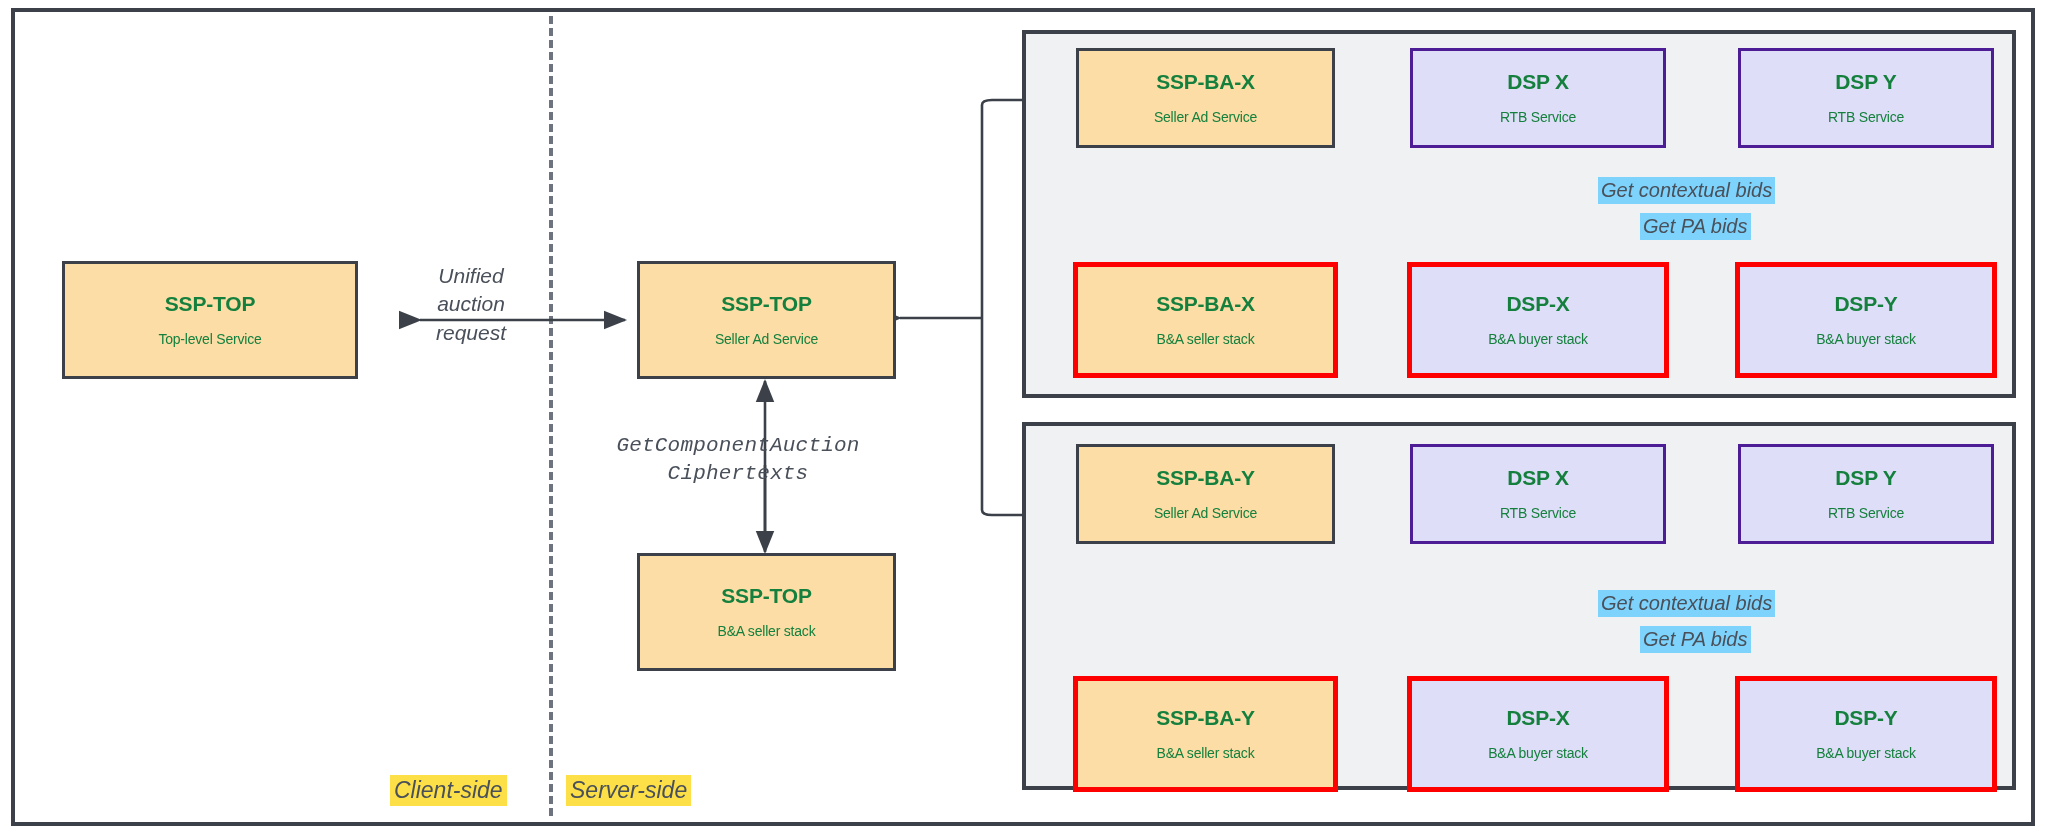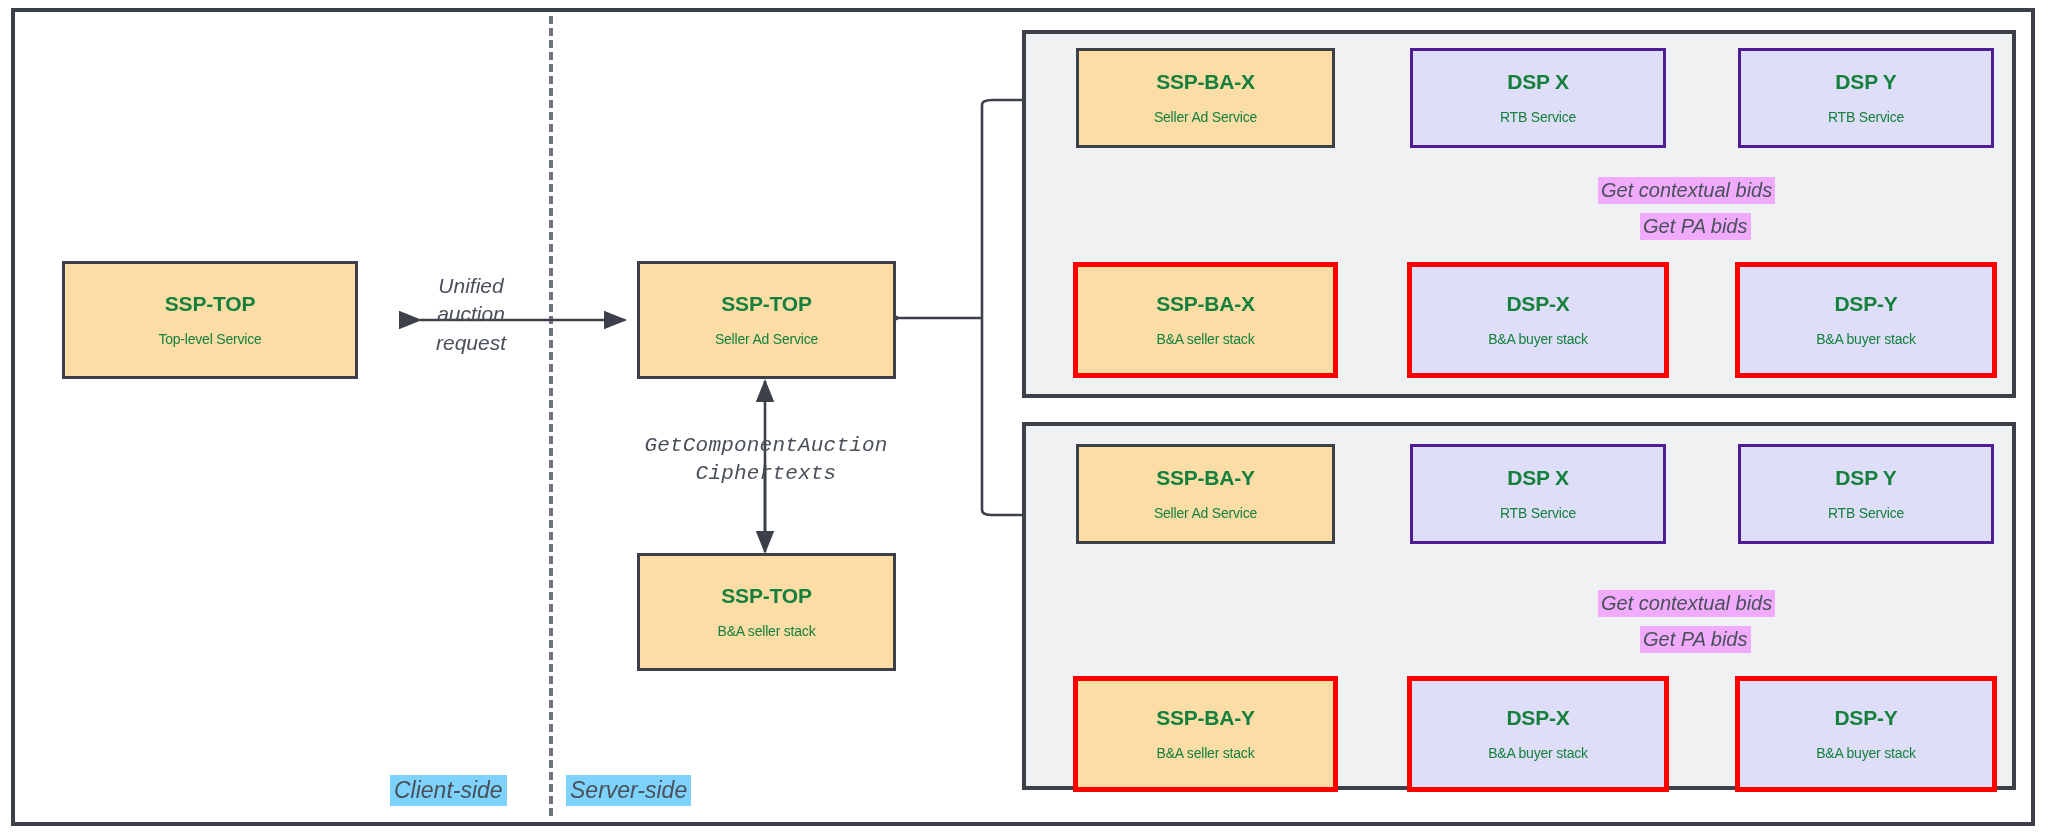--- a/index.html
+++ b/index.html
@@ -89,27 +89,27 @@
     white-space: pre;
   }
   .label.center { text-align: center; }
   .label.mono {
     font-family: "Liberation Mono", monospace;
     font-size: 21px;
     letter-spacing: 0.2px;
     line-height: 1.32;
   }
   .label.edge {
-    background: #f0abfc;
+    background: #7dd3fc;
     padding: 0 3px;
     font-size: 20px;
   }
   .label.sidetag {
     font-size: 23px;
-    background: #7dd3fc;
+    background: #fde047;
     padding: 0 4px;
   }
   
   svg.wires {
     position: absolute;
     left: 0;
     top: 0;
     width: 2048px;
     height: 837px;
     pointer-events: none;
@@ -171,30 +171,30 @@
       <path d="M 1537 646 L 1537 690" marker-end="url(#ah)"></path>
       <path d="M 1258 646 L 1258 690" marker-end="url(#ah)"></path>
     </g>
   </svg>
 
   <div class="node orange" style="left:62px; top:261px; width:296px; height:118px;">
     <div class="t1">SSP-TOP</div>
     <div class="t2">Top-level Service</div>
   </div>
 
-  <div class="label center" style="left:418px; top:272px; width:106px;">Unified
+  <div class="label center" style="left:418px; top:262px; width:106px;">Unified
 auction
 request</div>
 
   <div class="node orange" style="left:637px; top:261px; width:259px; height:118px;">
     <div class="t1">SSP-TOP</div>
     <div class="t2">Seller Ad Service</div>
   </div>
 
-  <div class="label mono center" style="left:612px; top:432px; width:308px;">GetComponentAuction
+  <div class="label mono center" style="left:584px; top:432px; width:308px;">GetComponentAuction
 Ciphertexts</div>
 
   <div class="node orange" style="left:637px; top:553px; width:259px; height:118px;">
     <div class="t1">SSP-TOP</div>
     <div class="t2">B&amp;A seller stack</div>
   </div>
 
   <div class="panel" style="left:1022px; top:30px; width:994px; height:368px;"></div>
 
   <div class="node orange" style="left:1076px; top:48px; width:259px; height:100px;">

